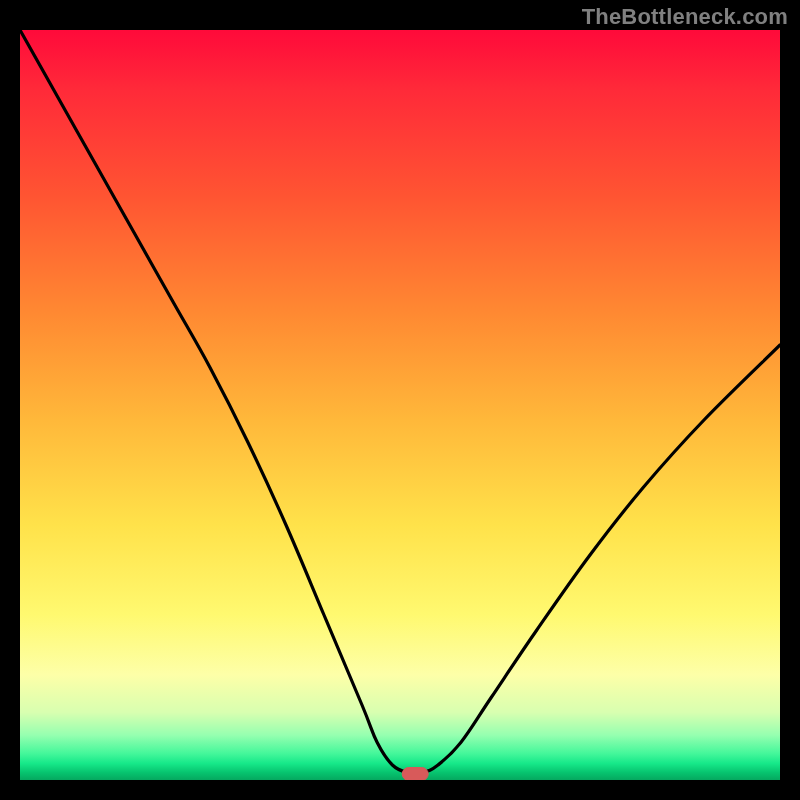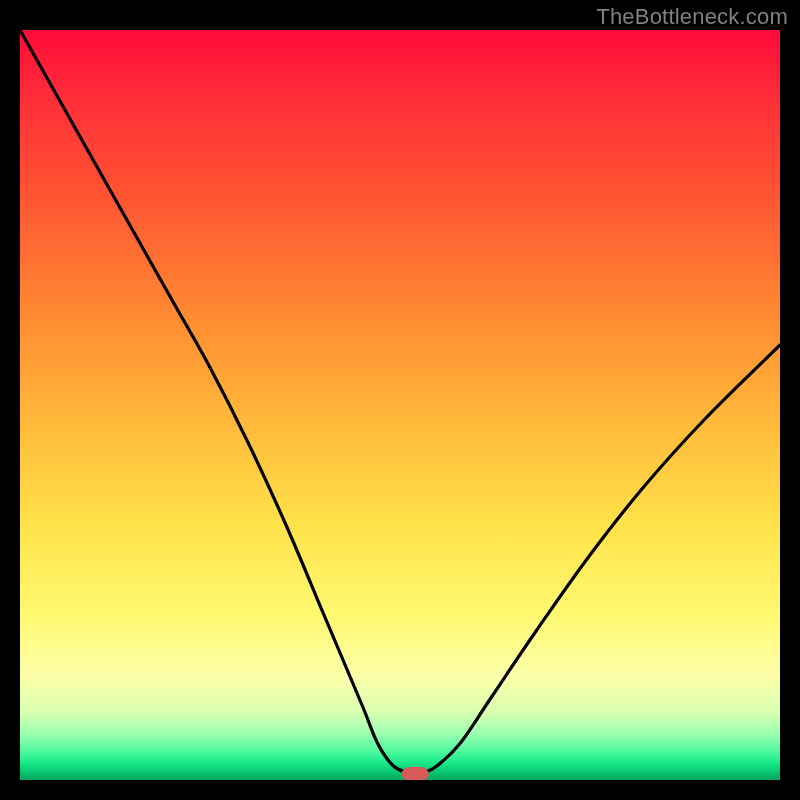--- a/index.html
+++ b/index.html
@@ -16,21 +16,21 @@
     width: 800px;
     height: 800px;
     background: #000;
   }
   .watermark {
     position: absolute;
     top: 4px;
     right: 12px;
     color: #808080;
     font-size: 22px;
-    font-weight: 400;
+    font-weight: 700;
     letter-spacing: 0.2px;
     z-index: 10;
   }
   .plot-area {
     position: absolute;
     left: 20px;
     top: 30px;
     width: 760px;
     height: 750px;
     overflow: hidden;

